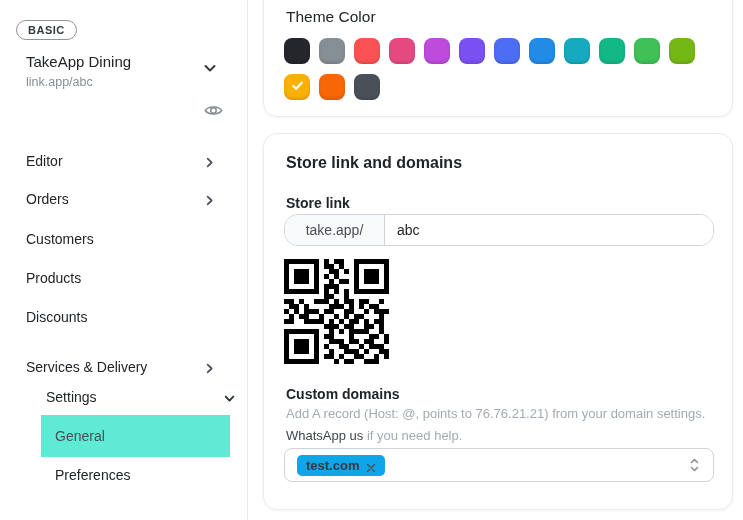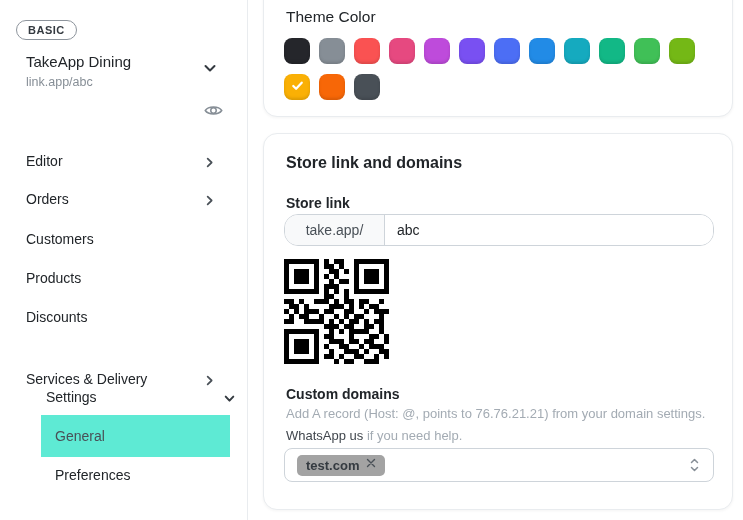--- a/index.html
+++ b/index.html
@@ -51,22 +51,22 @@
     display:grid; grid-template-columns:repeat(21,5px); grid-auto-rows:5px; }
   #qr .qm { background:#000; }
   #custom-domains-label { left:22px; top:252px; font-size:14px; font-weight:bold; color:#212529; }
   .help-line { left:22px; font-size:13px; color:#a3abb3; }
   #help-line-1 { top:272px; }
   #help-line-2 { top:294px; }
   #help-link { color:#40464d; }
   #domain-select { left:20px; top:314px; width:430px; height:34px;
     border:1px solid #ced4da; border-radius:8px; background:#fff; cursor:pointer;
     display:flex; align-items:center; padding:0 12px; }
-  #domain-chip { background:#a3a3a3; border-radius:5px; padding:3px 9px;
-    font-size:13px; font-weight:bold; color:#343a40; display:flex; align-items:flex-start; gap:7px; }
+  #domain-chip { background:#0ea5e9; border-radius:5px; padding:3px 9px;
+    font-size:13px; font-weight:bold; color:#343a40; display:flex; align-items:flex-end; gap:7px; }
   #chip-close { display:flex; cursor:pointer; }
   #select-spinner { margin-left:auto; display:flex; }
 </style>
 </head>
 <body>
 
 <div id="stage">
 
   <div id="sidebar" class="abs">
     <div id="plan-badge" class="abs">BASIC</div>
@@ -98,21 +98,21 @@
         </div>
         <div class="menu-item abs" style="top: 230px;">
           <span class="mi-label">Customers</span>
         </div>
         <div class="menu-item abs" style="top: 269px;">
           <span class="mi-label">Products</span>
         </div>
         <div class="menu-item abs" style="top: 308px;">
           <span class="mi-label">Discounts</span>
         </div>
-        <div class="menu-item abs" style="top: 370px;">
+        <div class="menu-item abs" style="top: 358px;">
           <span class="mi-label">Services &amp; Delivery</span>
           <span class="mi-chev"><svg width="13" height="13" viewBox="0 0 12 12" fill="none">
               <path d="M4.3 2.5 L8 6 L4.3 9.5" stroke="#495057" stroke-width="1.6" stroke-linecap="round" stroke-linejoin="round"></path>
             </svg></span>
         </div>
         <div class="menu-item abs" style="top: 388px; margin-left: 20px;">
           <span class="mi-label">Settings</span>
           <span class="mi-chev"><svg width="13" height="13" viewBox="0 0 12 12" fill="none">
               <path d="M2.5 4.3 L6 8 L9.5 4.3" stroke="#343a40" stroke-width="1.8" stroke-linecap="round" stroke-linejoin="round"></path>
             </svg></span>

